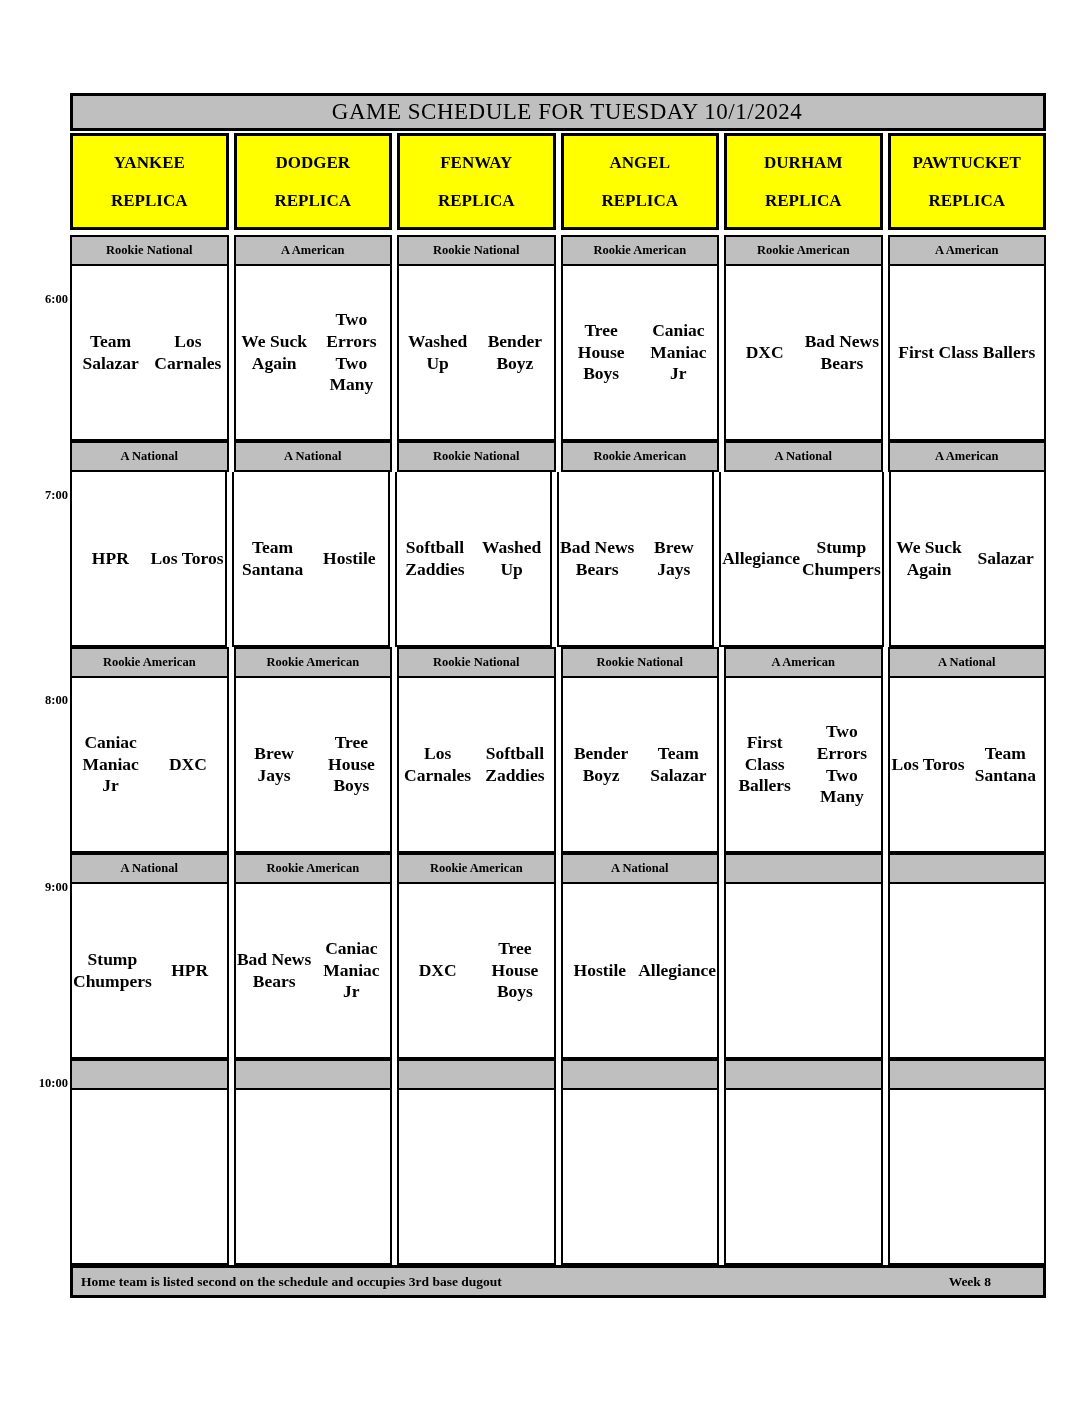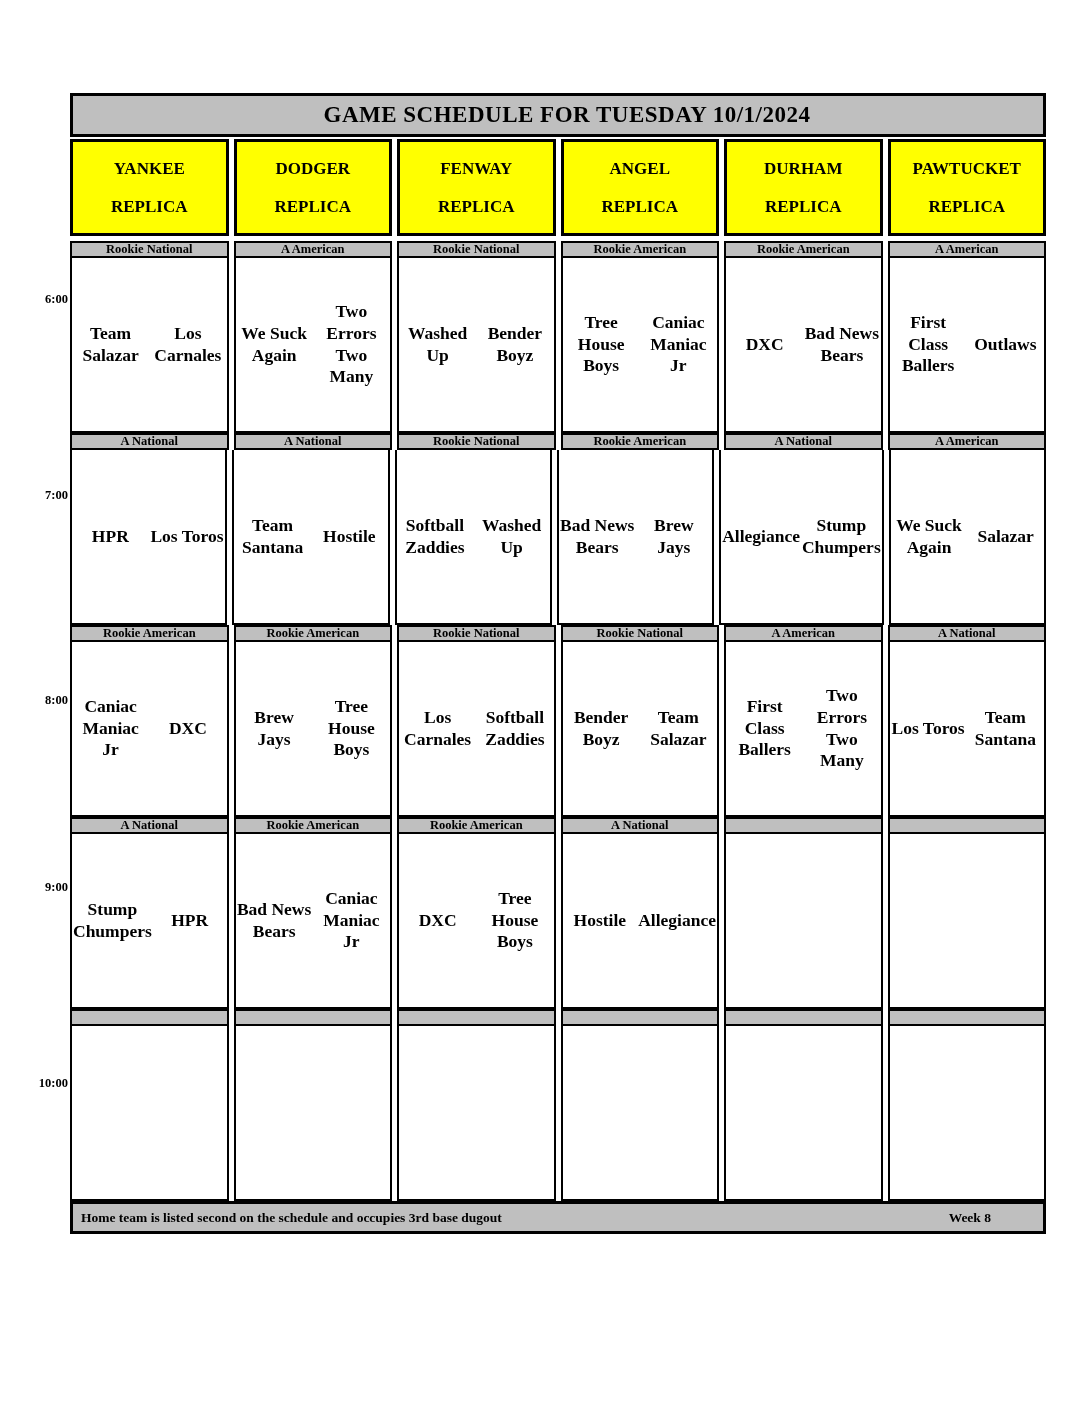--- a/index.html
+++ b/index.html
@@ -11,28 +11,28 @@
     font-family: "Liberation Serif", serif;
     overflow: hidden;
   }
   .table {
     position: absolute;
     left: 70px;
     top: 93px;
     width: 976px;
   }
   .title-row {
-    height: 44px;
+    height: 38px;
     background: var(--band-bg, #bfbfbf);
     border: 3px solid var(--border, #000);
     box-sizing: border-box;
     display: flex;
     align-items: center;
     justify-content: center;
-    font-weight: bold;
+    font-weight: normal;
     font-size: 23px;
     letter-spacing: 0.5px;
     margin-bottom: 2px;
     padding-left: 18px;
   }
   .grid {
     display: grid;
     grid-template-columns: repeat(6, 1fr);
     column-gap: 5px;
   }
@@ -44,21 +44,21 @@
     box-sizing: border-box;
     display: flex;
     flex-direction: column;
     align-items: center;
     justify-content: center;
     gap: 18px;
     font-weight: bold;
     font-size: 17px;
   }
   .band-cell {
-    height: 17px;
+    height: 31px;
     background: var(--band-bg, #bfbfbf);
     border: 2px solid var(--border, #000);
     box-sizing: border-box;
     display: flex;
     align-items: center;
     justify-content: center;
     font-weight: bold;
     font-size: 12.5px;
     overflow: hidden;
     white-space: nowrap;
@@ -168,21 +168,20 @@
           <div class="game-cell">
             <div class="team">Tree House Boys</div>
             <div class="team">Caniac Maniac Jr</div>
           </div>
           <div class="game-cell">
             <div class="team">DXC</div>
             <div class="team">Bad News Bears</div>
           </div>
           <div class="game-cell">
             <div class="team">First Class Ballers</div>
-            <div class="team">Outlaws</div>
           </div>
         </div>
         <div class="grid">
           <div class="band-cell">A National</div>
           <div class="band-cell">A National</div>
           <div class="band-cell">Rookie National</div>
           <div class="band-cell">Rookie American</div>
           <div class="band-cell">A National</div>
           <div class="band-cell">A American</div>
         </div>

